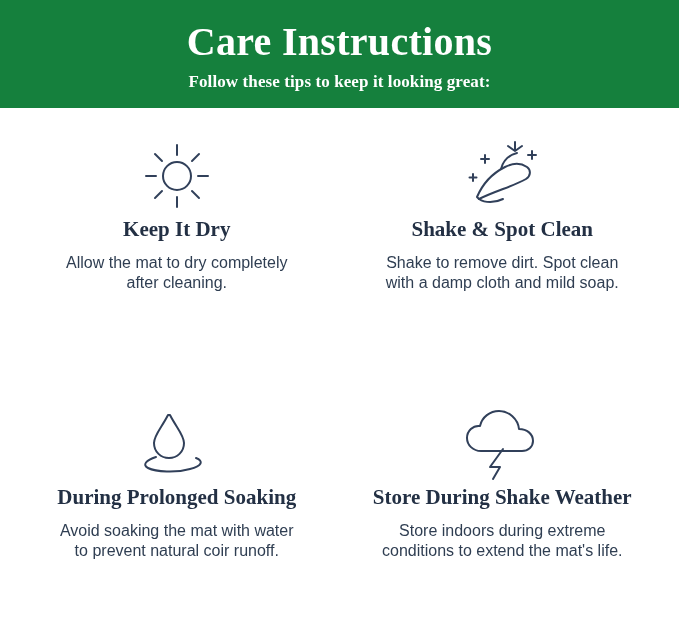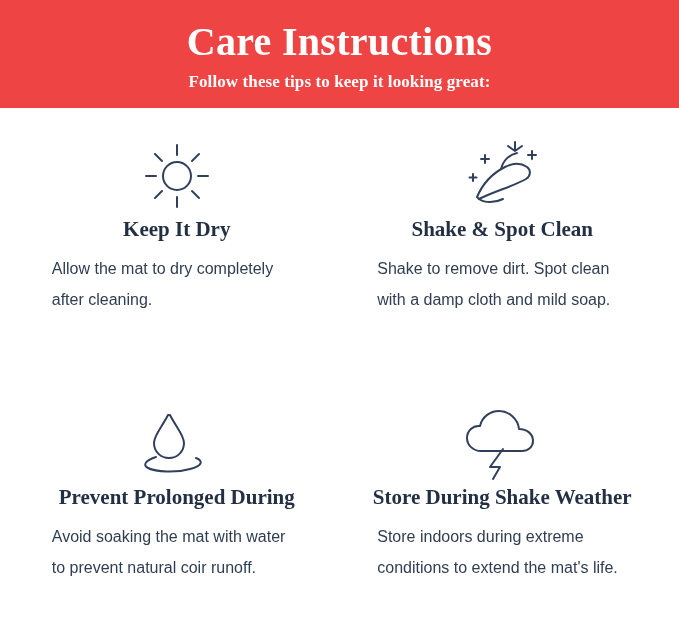--- a/index.html
+++ b/index.html
@@ -12,21 +12,21 @@
   .page {
     position: relative;
     width: 679px;
     height: 628px;
     background: #ffffff;
     overflow: hidden;
   }
   .header {
     width: 100%;
     height: 108px;
-    background: #ef4444;
+    background: #15803d;
     display: flex;
     flex-direction: column;
     align-items: center;
     justify-content: center;
     padding-top: 4px;
   }
   .header-title {
     font-family: "Liberation Serif", serif;
     font-weight: bold;
     font-size: 40px;
@@ -67,23 +67,23 @@
     font-weight: bold;
     font-size: 21px;
     line-height: 27px;
     color: #233044;
     text-align: center;
     max-width: 290px;
   }
   .cell-body {
     font-family: "Liberation Sans", sans-serif;
     font-size: 16px;
-    line-height: 31px;
+    line-height: 20px;
     color: #2f3e52;
-    text-align: left;
+    text-align: center;
     margin-top: 10px;
     max-width: 250px;
   }
   .stroke {
     fill: none;
     stroke: #31405a;
     stroke-width: 2;
     stroke-linecap: round;
     stroke-linejoin: round;
   }
@@ -136,21 +136,21 @@
       <div class="cell-body">Shake to remove dirt. Spot clean with a damp cloth and mild soap.</div>
     </div>
 
     <div class="cell">
       <div class="icon-box">
         <svg width="90" height="78" viewBox="0 0 90 78" aria-hidden="true">
           <path class="stroke" d="M36 10 C30 22 22 30 22 38 C22 47 29 53 37 53 C45 53 52 47 52 38 C52 30 44 22 38 10 Z"></path>
           <path class="stroke" d="M24 52 C14 55 10 60 16 63 C24 67 44 68 58 64 C70 61 72 56 64 53"></path>
         </svg>
       </div>
-      <div class="cell-title">Prevent Prolonged During</div>
+      <div class="cell-title">During Prolonged Soaking</div>
       <div class="cell-body">Avoid soaking the mat with water to prevent natural coir runoff.</div>
     </div>
 
     <div class="cell">
       <div class="icon-box">
         <svg width="90" height="78" viewBox="0 0 90 78" aria-hidden="true">
           <path class="stroke" d="M24 46 C16 46 10 40 10 33 C10 26 16 20 23 21 C25 12 33 6 42 6 C52 6 61 14 62 24 C70 24 76 29 76 36 C76 42 71 46 65 46 Z"></path>
           <path class="stroke" d="M46 44 L33 62 L43 62 L36 74"></path>
         </svg>
       </div>

